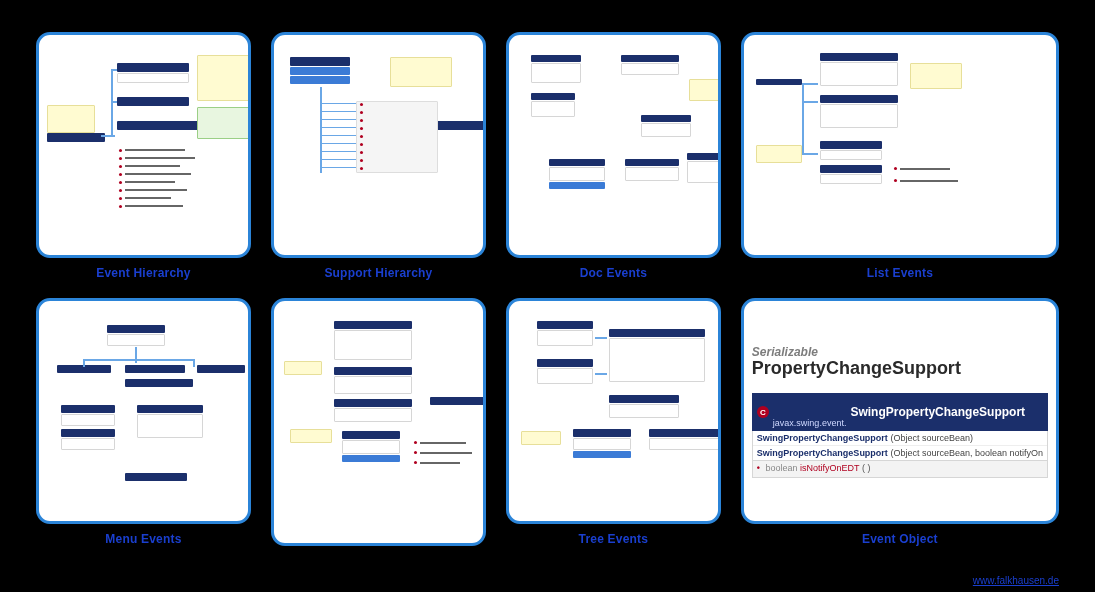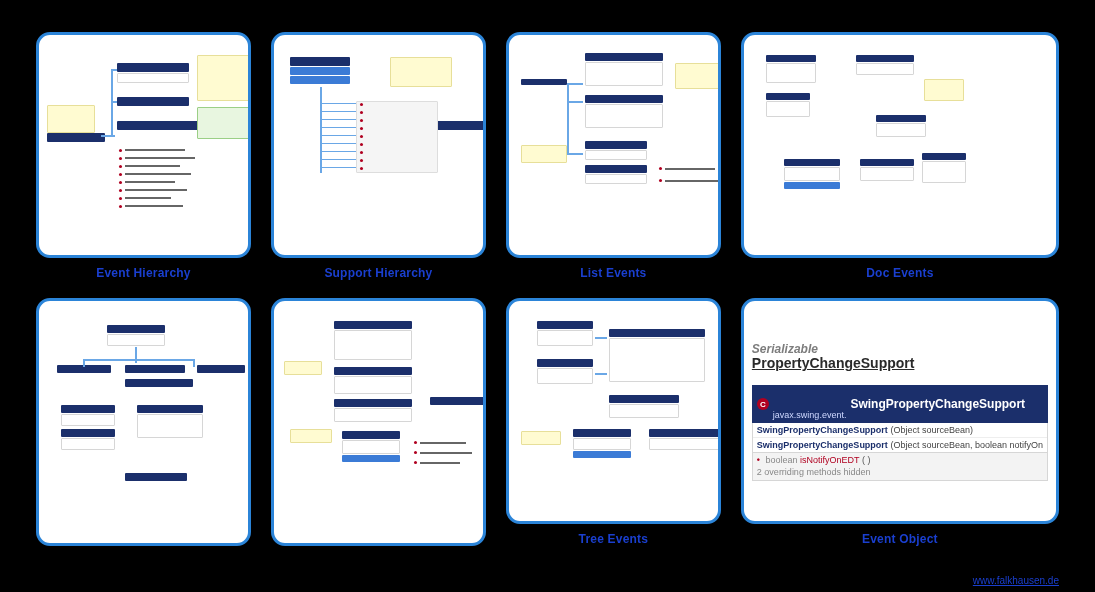--- a/index.html
+++ b/index.html
@@ -78,24 +78,23 @@
   .support .hdr-italic {
     color: #7d7d7d;
     font-style: italic;
     font-weight: bold;
     font-size: 12px;
     line-height: 1.1;
   }
   .support .hdr-bold {
     color: #2a2a2a;
     font-weight: bold;
-    font-size: 14px;
+    font-size: 18px;
     line-height: 1.1;
     margin-bottom: 14px;
-    text-decoration: underline;
   }
   .support .titlebar {
     background: #1b2f6b;
     color: #fff;
     display:flex;
     align-items:center;
     gap:4px;
     padding: 3px 5px;
     font-size: 10px;
     white-space: nowrap;
@@ -201,20 +200,42 @@
       <div class="redmark" style="left:86px; top:108px;"></div>
       <div class="redmark" style="left:86px; top:116px;"></div>
       <div class="redmark" style="left:86px; top:124px;"></div>
       <div class="redmark" style="left:86px; top:132px;"></div>
     </div>
     <div class="caption">Support Hierarchy</div>
   </div>
 
   <div class="card-wrap">
     <div class="card">
+      <div class="bar navy" style="left:22px; top:20px; width:50px; height:7px;"></div>
+      <div class="bar whit" style="left:22px; top:28px; width:50px; height:20px;"></div>
+      <div class="bar navy" style="left:112px; top:20px; width:58px; height:7px;"></div>
+      <div class="bar whit" style="left:112px; top:28px; width:58px; height:12px;"></div>
+      <div class="bar navy" style="left:22px; top:58px; width:44px; height:7px;"></div>
+      <div class="bar whit" style="left:22px; top:66px; width:44px; height:16px;"></div>
+      <div class="bar lyel" style="left:180px; top:44px; width:40px; height:22px;"></div>
+      <div class="bar navy" style="left:132px; top:80px; width:50px; height:7px;"></div>
+      <div class="bar whit" style="left:132px; top:88px; width:50px; height:14px;"></div>
+      <div class="bar navy" style="left:40px; top:124px; width:56px; height:7px;"></div>
+      <div class="bar whit" style="left:40px; top:132px; width:56px; height:14px;"></div>
+      <div class="bar blue" style="left:40px; top:147px; width:56px; height:7px;"></div>
+      <div class="bar navy" style="left:116px; top:124px; width:54px; height:7px;"></div>
+      <div class="bar whit" style="left:116px; top:132px; width:54px; height:14px;"></div>
+      <div class="bar navy" style="left:178px; top:118px; width:44px; height:7px;"></div>
+      <div class="bar whit" style="left:178px; top:126px; width:44px; height:22px;"></div>
+    </div>
+    <div class="caption">Doc Events</div>
+  </div>
+
+  <div class="card-wrap">
+    <div class="card">
       <div class="bar navy" style="left:76px; top:18px; width:78px; height:8px;"></div>
       <div class="bar whit" style="left:76px; top:27px; width:78px; height:24px;"></div>
       <div class="bar lyel" style="left:166px; top:28px; width:52px; height:26px;"></div>
       <div class="bar navy" style="left:76px; top:60px; width:78px; height:8px;"></div>
       <div class="bar whit" style="left:76px; top:69px; width:78px; height:24px;"></div>
       <div class="bar navy" style="left:12px; top:44px; width:46px; height:6px;"></div>
       <div class="bar lyel" style="left:12px; top:110px; width:46px; height:18px;"></div>
       <div class="bar navy" style="left:76px; top:106px; width:62px; height:8px;"></div>
       <div class="bar whit" style="left:76px; top:115px; width:62px; height:10px;"></div>
       <div class="bar navy" style="left:76px; top:130px; width:62px; height:8px;"></div>
@@ -226,60 +247,39 @@
       <div class="line" style="left:58px; top:48px; width:2px; height:72px;"></div>
       <div class="line" style="left:58px; top:48px; width:16px; height:2px;"></div>
       <div class="line" style="left:58px; top:66px; width:16px; height:2px;"></div>
       <div class="line" style="left:58px; top:118px; width:16px; height:2px;"></div>
     </div>
     <div class="caption">List Events</div>
   </div>
 
   <div class="card-wrap">
     <div class="card">
-      <div class="bar navy" style="left:22px; top:20px; width:50px; height:7px;"></div>
-      <div class="bar whit" style="left:22px; top:28px; width:50px; height:20px;"></div>
-      <div class="bar navy" style="left:112px; top:20px; width:58px; height:7px;"></div>
-      <div class="bar whit" style="left:112px; top:28px; width:58px; height:12px;"></div>
-      <div class="bar navy" style="left:22px; top:58px; width:44px; height:7px;"></div>
-      <div class="bar whit" style="left:22px; top:66px; width:44px; height:16px;"></div>
-      <div class="bar lyel" style="left:180px; top:44px; width:40px; height:22px;"></div>
-      <div class="bar navy" style="left:132px; top:80px; width:50px; height:7px;"></div>
-      <div class="bar whit" style="left:132px; top:88px; width:50px; height:14px;"></div>
-      <div class="bar navy" style="left:40px; top:124px; width:56px; height:7px;"></div>
-      <div class="bar whit" style="left:40px; top:132px; width:56px; height:14px;"></div>
-      <div class="bar blue" style="left:40px; top:147px; width:56px; height:7px;"></div>
-      <div class="bar navy" style="left:116px; top:124px; width:54px; height:7px;"></div>
-      <div class="bar whit" style="left:116px; top:132px; width:54px; height:14px;"></div>
-      <div class="bar navy" style="left:178px; top:118px; width:44px; height:7px;"></div>
-      <div class="bar whit" style="left:178px; top:126px; width:44px; height:22px;"></div>
-    </div>
-    <div class="caption">Doc Events</div>
-  </div>
-
-  <div class="card-wrap">
-    <div class="card">
       <div class="bar navy" style="left:68px; top:24px; width:58px; height:8px;"></div>
       <div class="bar whit" style="left:68px; top:33px; width:58px; height:12px;"></div>
       <div class="bar navy" style="left:18px; top:64px; width:54px; height:8px;"></div>
       <div class="bar navy" style="left:86px; top:64px; width:60px; height:8px;"></div>
       <div class="bar navy" style="left:158px; top:64px; width:48px; height:8px;"></div>
       <div class="bar navy" style="left:86px; top:78px; width:68px; height:8px;"></div>
       <div class="bar navy" style="left:22px; top:104px; width:54px; height:8px;"></div>
       <div class="bar whit" style="left:22px; top:113px; width:54px; height:12px;"></div>
       <div class="bar navy" style="left:22px; top:128px; width:54px; height:8px;"></div>
       <div class="bar whit" style="left:22px; top:137px; width:54px; height:12px;"></div>
       <div class="bar navy" style="left:98px; top:104px; width:66px; height:8px;"></div>
       <div class="bar whit" style="left:98px; top:113px; width:66px; height:24px;"></div>
       <div class="bar navy" style="left:86px; top:172px; width:62px; height:8px;"></div>
       <div class="line" style="left:96px; top:46px; width:2px; height:16px;"></div>
       <div class="line" style="left:44px; top:58px; width:110px; height:2px;"></div>
       <div class="line" style="left:44px; top:58px; width:2px; height:8px;"></div>
       <div class="line" style="left:154px; top:58px; width:2px; height:8px;"></div>
     </div>
+    <div class="caption">Menu Events</div>
   </div>
 
   <div class="card-wrap">
     <div class="card">
       <div class="bar navy" style="left:60px; top:20px; width:78px; height:8px;"></div>
       <div class="bar whit" style="left:60px; top:29px; width:78px; height:30px;"></div>
       <div class="bar lyel" style="left:10px; top:60px; width:38px; height:14px;"></div>
       <div class="bar navy" style="left:60px; top:66px; width:78px; height:8px;"></div>
       <div class="bar whit" style="left:60px; top:75px; width:78px; height:18px;"></div>
       <div class="bar navy" style="left:60px; top:98px; width:78px; height:8px;"></div>
@@ -340,21 +340,20 @@
             <span class="param">(Object sourceBean, boolean notifyOn</span>
           </div>
         </div>
         <div class="footbox">
           <div>
             <span class="bullet">•</span>
             <span class="kw">boolean</span>
             <span class="redtxt">isNotifyOnEDT</span>
             <span>( )</span>
           </div>
-          <div class="kw">2 overriding methods hidden</div>
         </div>
       </div>
     </div>
     <div class="caption">Event Object</div>
   </div>
 
 </div>
 
 <a class="footer">www.falkhausen.de</a>
 

